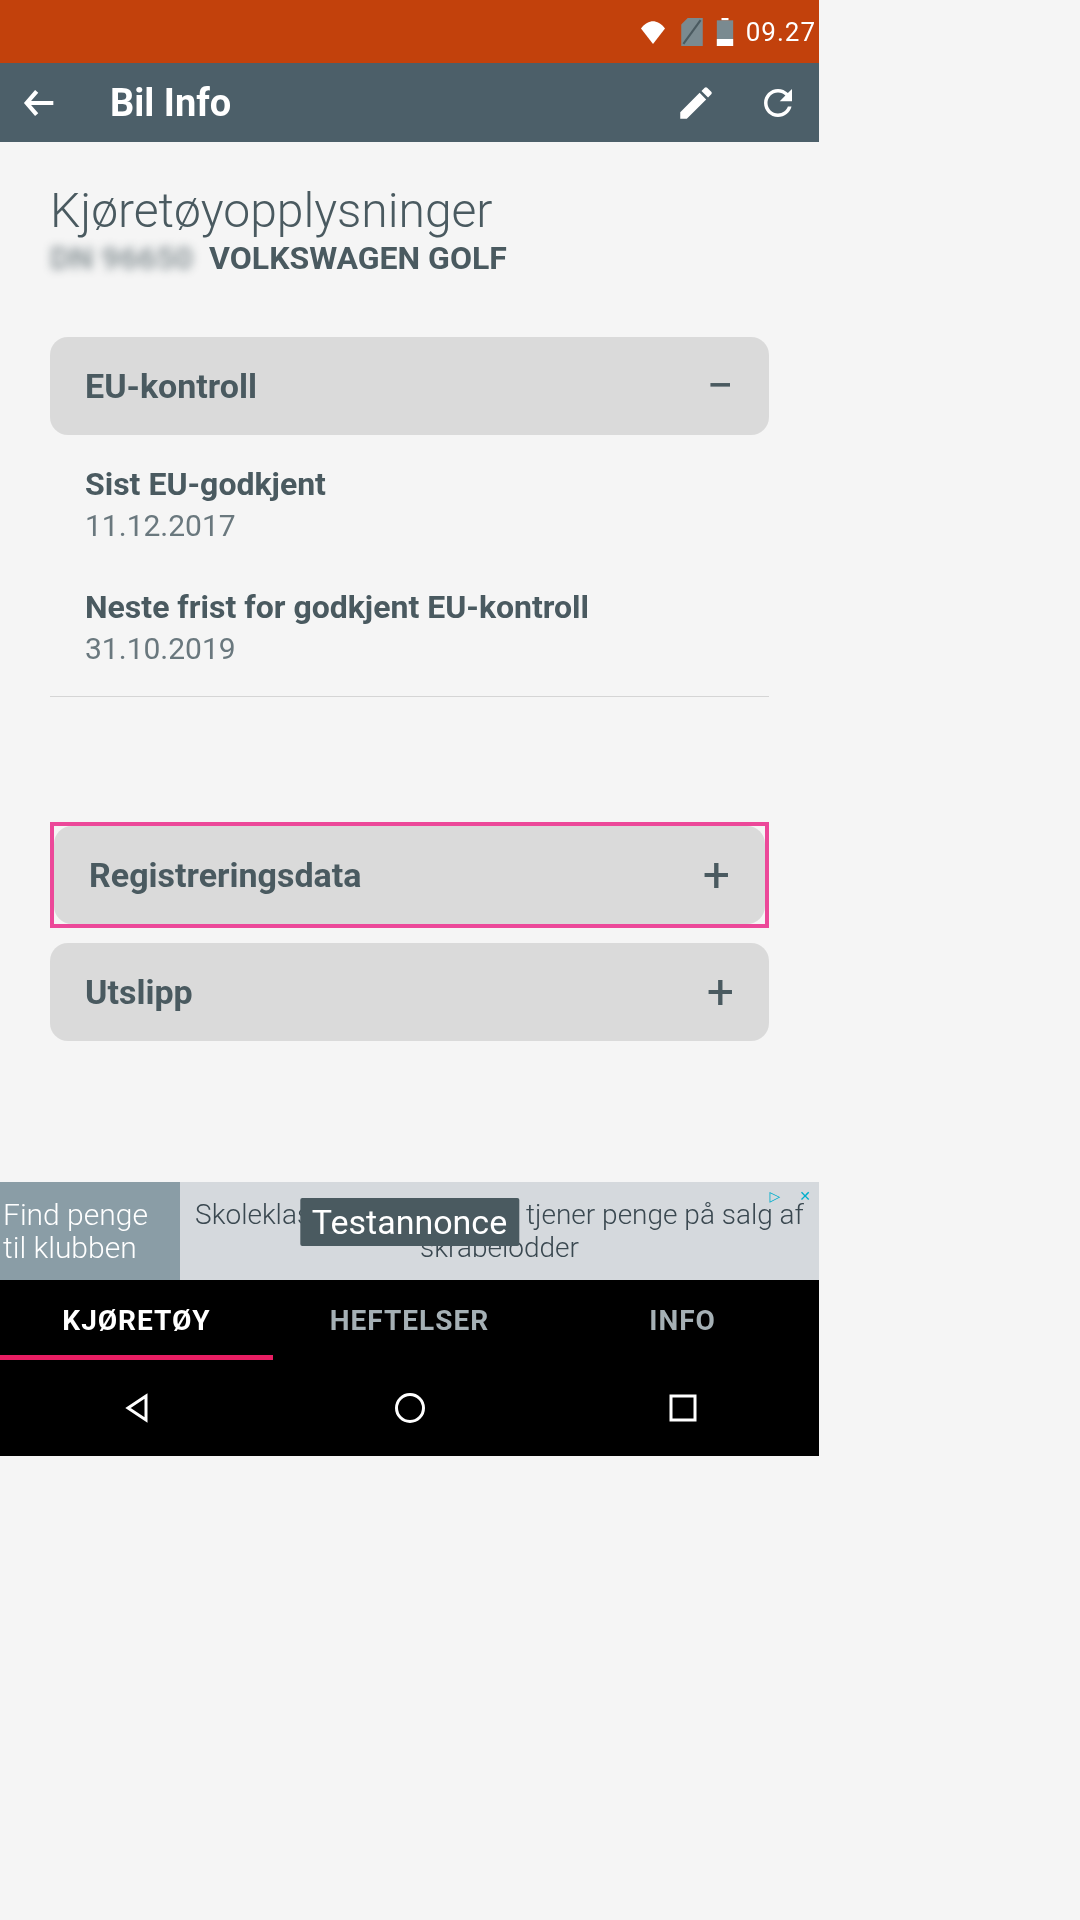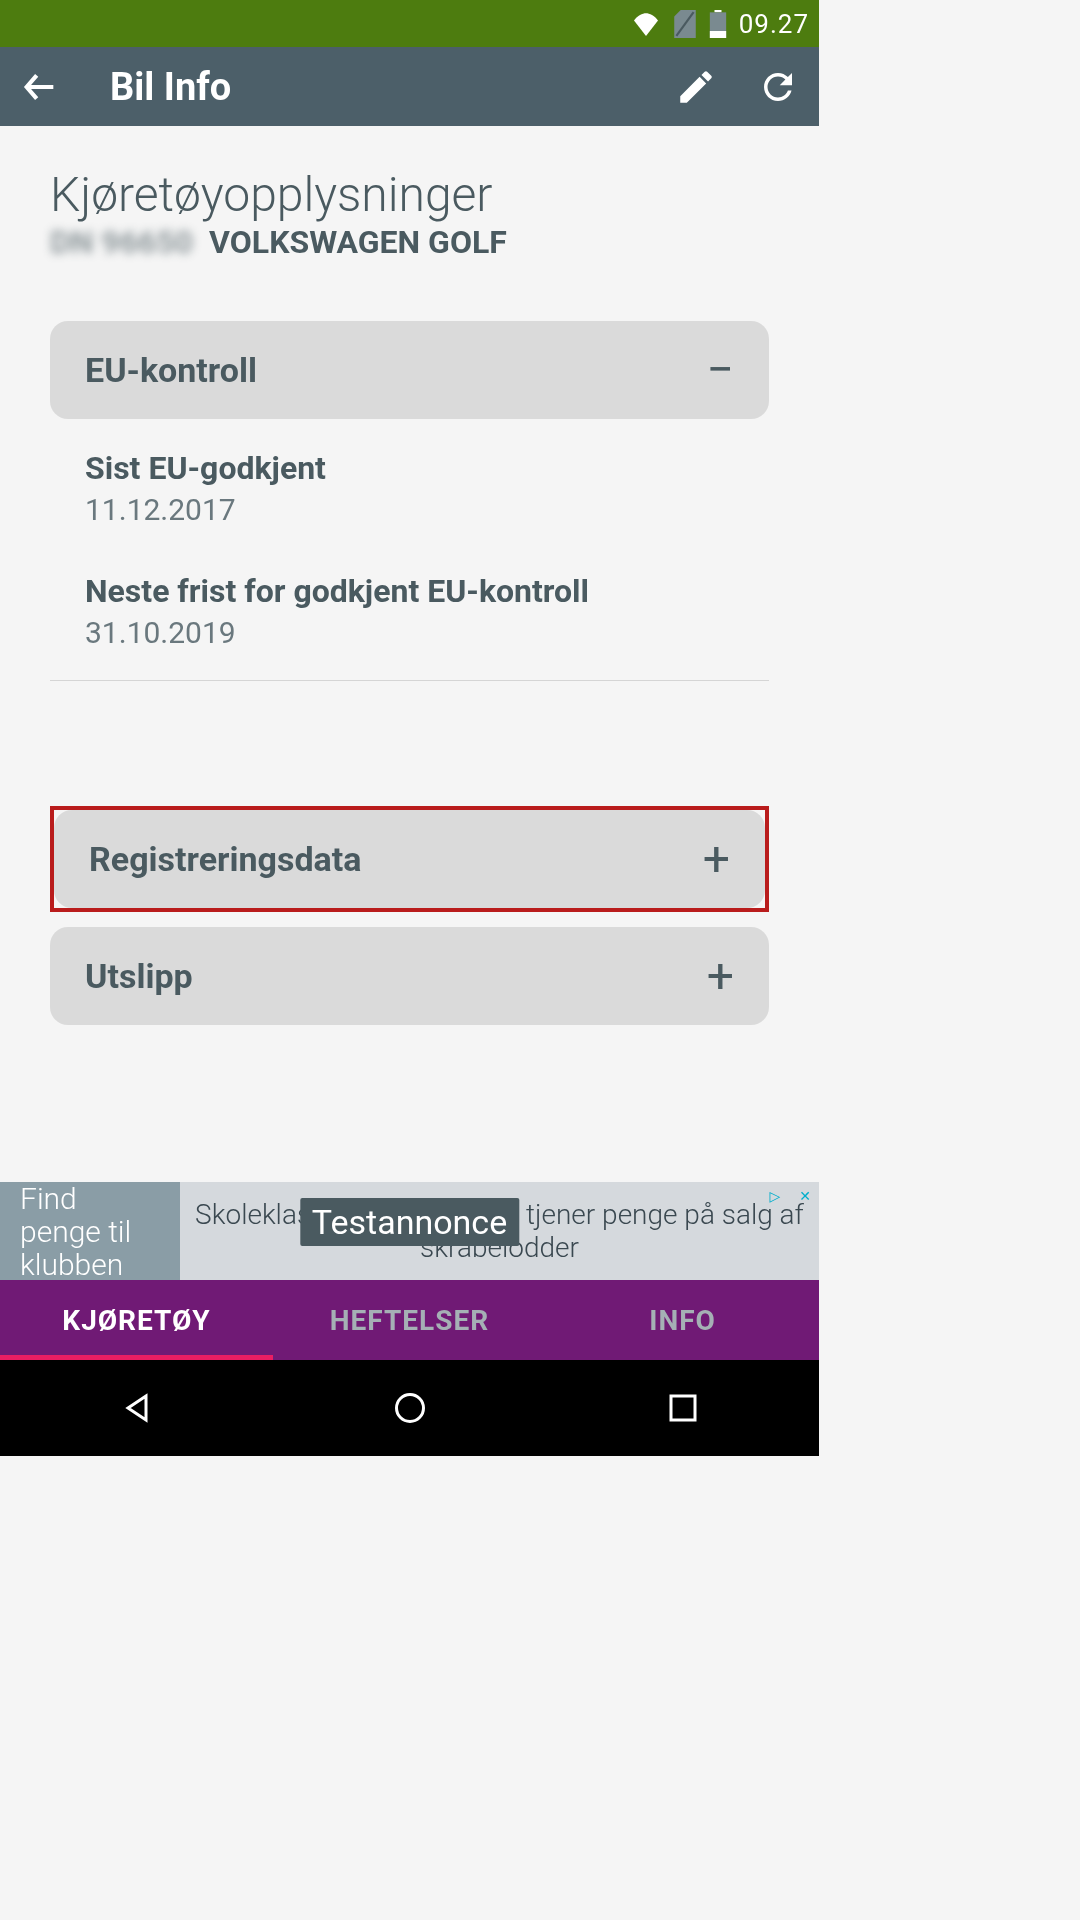--- a/index.html
+++ b/index.html
@@ -10,26 +10,26 @@
     }
     body {
       width: 819px;
       height: 1456px;
       background: #F5F5F5;
       display: flex;
       flex-direction: column;
       overflow: hidden;
     }
     .status-bar {
-      background: #4d7c0f;
-      height: 47px;
+      background: #c2410c;
+      height: 63px;
       display: flex;
       align-items: center;
       justify-content: flex-end;
-      padding: 0 10px;
+      padding: 0 3px;
       color: white;
       font-size: 26px;
     }
     .status-icons {
       display: flex;
       align-items: center;
       gap: 12px;
     }
     .status-time {
       font-weight: 400;
@@ -120,38 +120,38 @@
       font-size: 32px;
       font-weight: 700;
       color: #4A5A60;
       margin-bottom: 5px;
     }
     .info-value {
       font-size: 30px;
       color: #6A787E;
     }
     .highlighted {
-      border: 4px solid #b91c1c;
+      border: 4px solid #ec4899;
     }
     .spacer {
       height: 110px;
     }
     .ad-banner {
       height: 98px;
       background: linear-gradient(to right, #8A9DA6 0%, #8A9DA6 180px, #D5D9DD 180px);
       display: flex;
       align-items: center;
       position: relative;
     }
     .ad-left {
       width: 180px;
       color: white;
       font-size: 30px;
       line-height: 1.1;
-      padding: 0 20px;
+      padding: 0 3px;
       font-weight: 300;
     }
     .ad-center {
       flex: 1;
       text-align: center;
       color: #3A4850;
     }
     .ad-main-text {
       font-size: 28px;
       font-weight: 300;
@@ -180,21 +180,21 @@
     }
     .ad-close-item {
       width: 28px;
       height: 28px;
       display: flex;
       align-items: center;
       justify-content: center;
       font-size: 14px;
     }
     .bottom-tabs {
-      background: #701a75;
+      background: #000000;
       height: 80px;
       display: flex;
       position: relative;
     }
     .tab {
       flex: 1;
       display: flex;
       align-items: center;
       justify-content: center;
       font-size: 28px;

